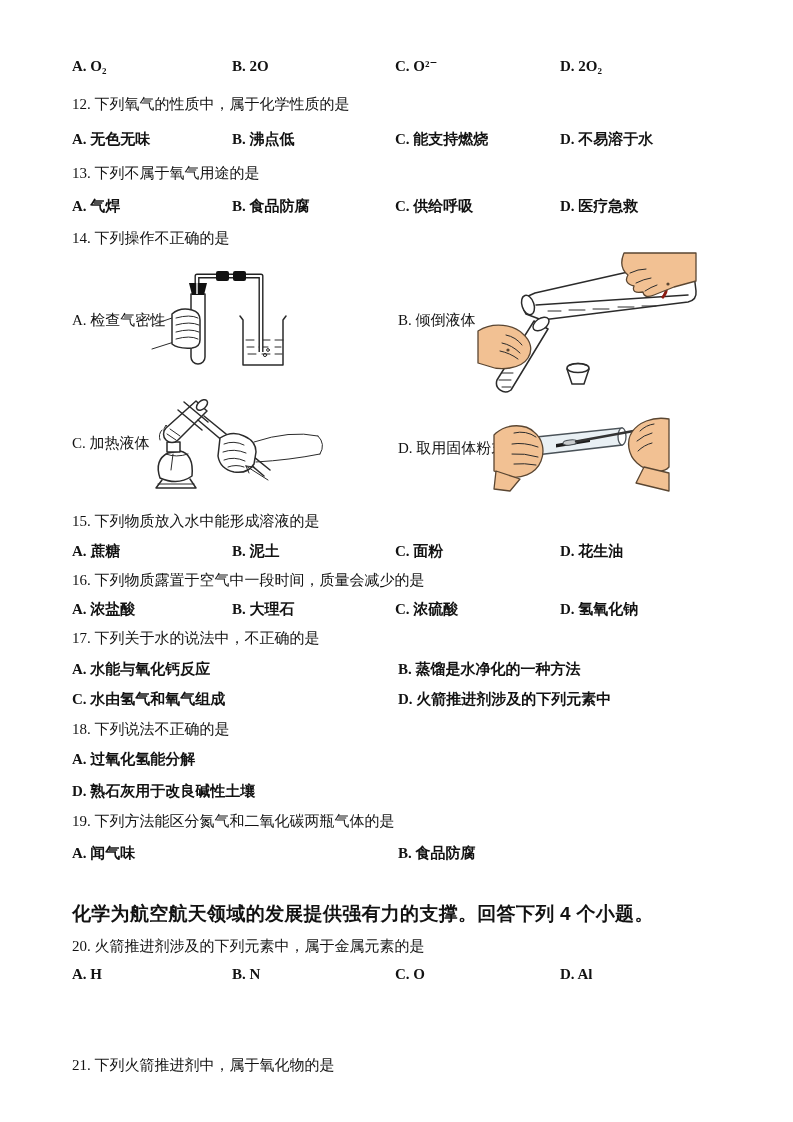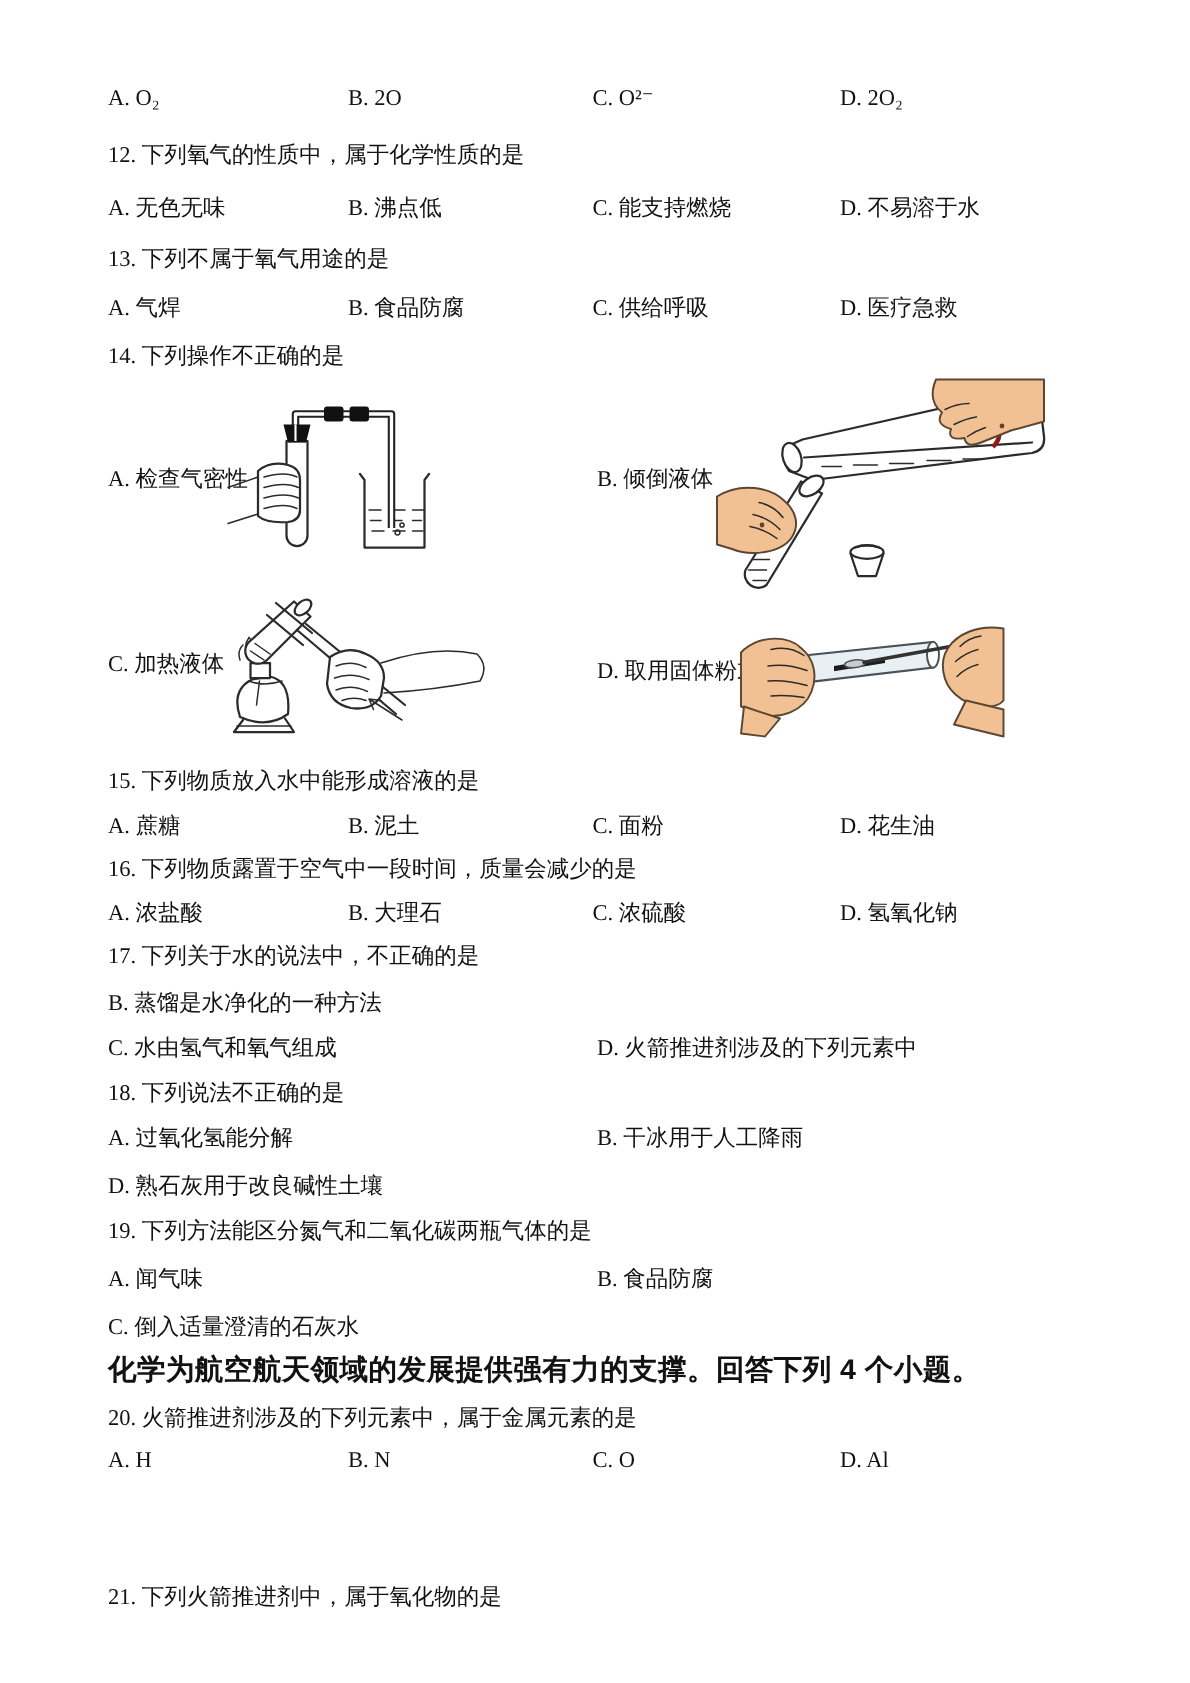--- a/index.html
+++ b/index.html
@@ -6,21 +6,21 @@
   body {
     width:793px; height:1122px; background:#ffffff; position:relative;
     font-family:"Liberation Serif","DejaVu Serif",serif;
     font-size:15px; color:#121212; overflow:hidden;
   }
   .stem   { position:absolute; left:72px; white-space:pre; line-height:20px; }
   .row4   { position:absolute; left:72px; right:40px; display:grid;
             grid-template-columns:160px 163px 165px auto; line-height:20px; }
   .row2   { position:absolute; left:72px; right:40px; display:grid;
             grid-template-columns:326px auto; line-height:20px; }
-  .cell   { white-space:pre; }
+  .cell   { white-space:pre;font-weight:bold; }
   .fig-label { position:absolute; white-space:pre; line-height:20px;text-align:center; }
   .section-header {
     position:absolute; left:72px; white-space:pre;
     font-family:"Liberation Sans","DejaVu Sans",sans-serif;
     font-weight:700; font-size:19px; letter-spacing:.3px; line-height:22px;
   }
   svg.fig { position:absolute; overflow:visible; }
   .ln   { fill:none; stroke:#2b2b2b; stroke-width:1.5; stroke-linecap:round; stroke-linejoin:round; }
   .thin { fill:none; stroke:#2b2b2b; stroke-width:1;   stroke-linecap:round; }
   .wfill{ fill:#ffffff; stroke:#2b2b2b; stroke-width:1.5; stroke-linejoin:round; }
@@ -195,43 +195,42 @@
 <div class="stem" style="top:570px">16. 下列物质露置于空气中一段时间，质量会减少的是</div>
 <div class="row4" style="top:599px">
   <span class="cell">A. 浓盐酸</span>
   <span class="cell">B. 大理石</span>
   <span class="cell">C. 浓硫酸</span>
   <span class="cell">D. 氢氧化钠</span>
 </div>
 
 <div class="stem" style="top:628px">17. 下列关于水的说法中，不正确的是</div>
 <div class="row2" style="top:659px">
+  <span class="cell">A. 水能与氧化钙反应</span>
   <span class="cell">B. 蒸馏是水净化的一种方法</span>
 </div>
 <div class="row2" style="top:689px">
   <span class="cell">C. 水由氢气和氧气组成</span>
   <span class="cell">D. 火箭推进剂涉及的下列元素中</span>
 </div>
 
 <div class="stem" style="top:719px">18. 下列说法不正确的是</div>
 <div class="row2" style="top:749px">
   <span class="cell">A. 过氧化氢能分解</span>
-  <span class="cell">B. 干冰用于人工降雨</span>
 </div>
 <div class="row2" style="top:781px">
   <span class="cell">D. 熟石灰用于改良碱性土壤</span>
 </div>
 
 <div class="stem" style="top:811px">19. 下列方法能区分氮气和二氧化碳两瓶气体的是</div>
 <div class="row2" style="top:843px">
   <span class="cell">A. 闻气味</span>
   <span class="cell">B. 食品防腐</span>
 </div>
 <div class="row2" style="top:875px">
-  <span class="cell">C. 倒入适量澄清的石灰水</span>
 </div>
 
 <div class="section-header" style="top:903px">化学为航空航天领域的发展提供强有力的支撑。回答下列 4 个小题。</div>
 
 <div class="stem" style="top:936px">20. 火箭推进剂涉及的下列元素中，属于金属元素的是</div>
 <div class="row4" style="top:964px">
   <span class="cell">A. H</span>
   <span class="cell">B. N</span>
   <span class="cell">C. O</span>
   <span class="cell">D. Al</span>

